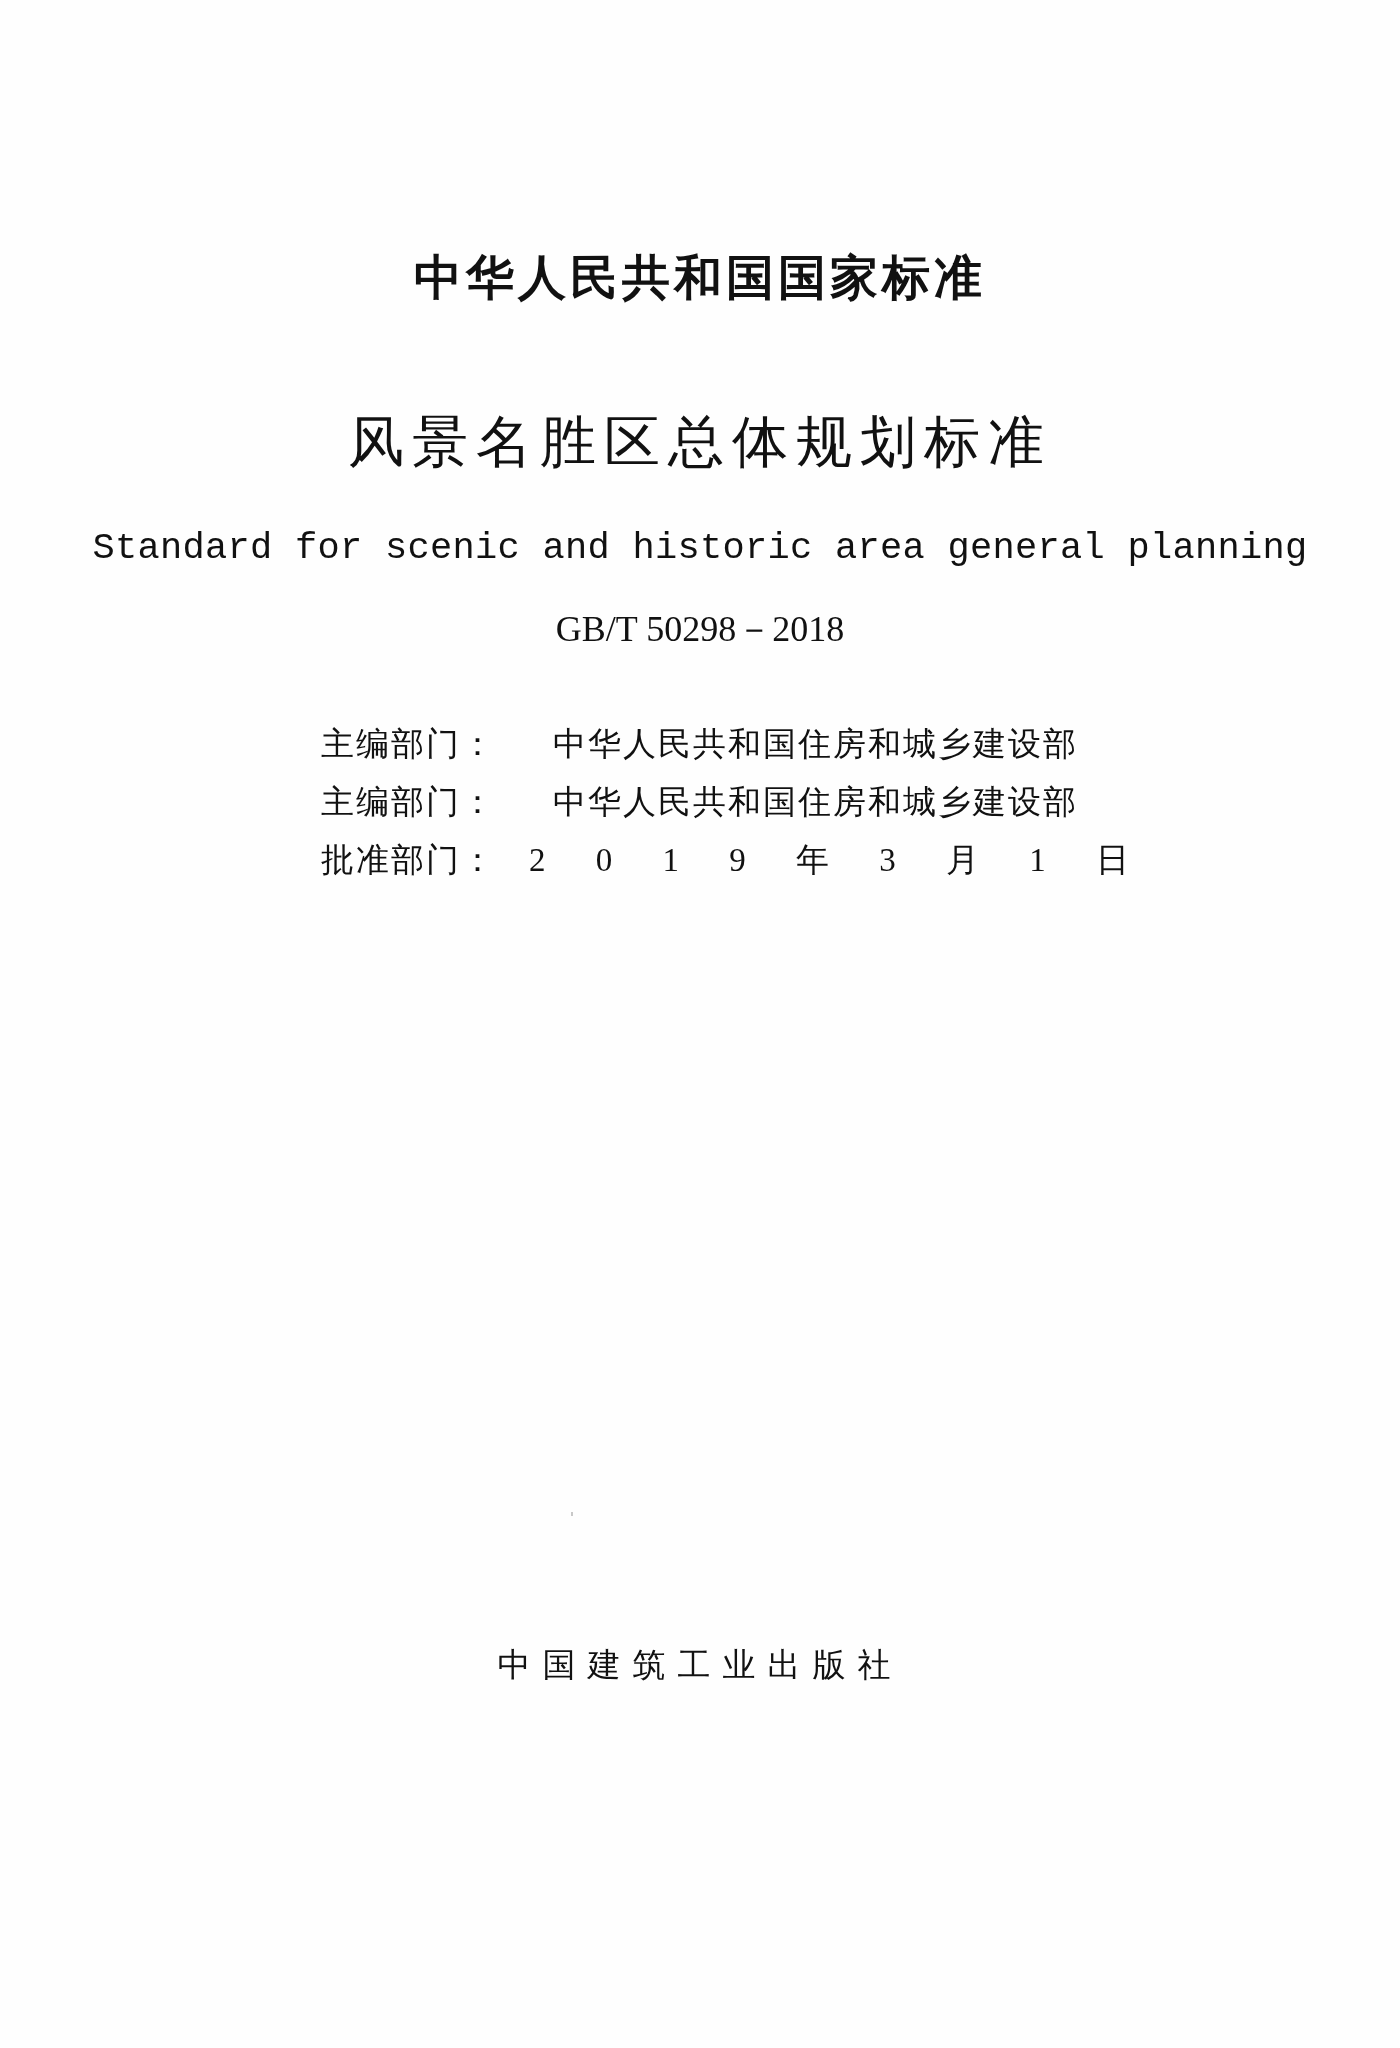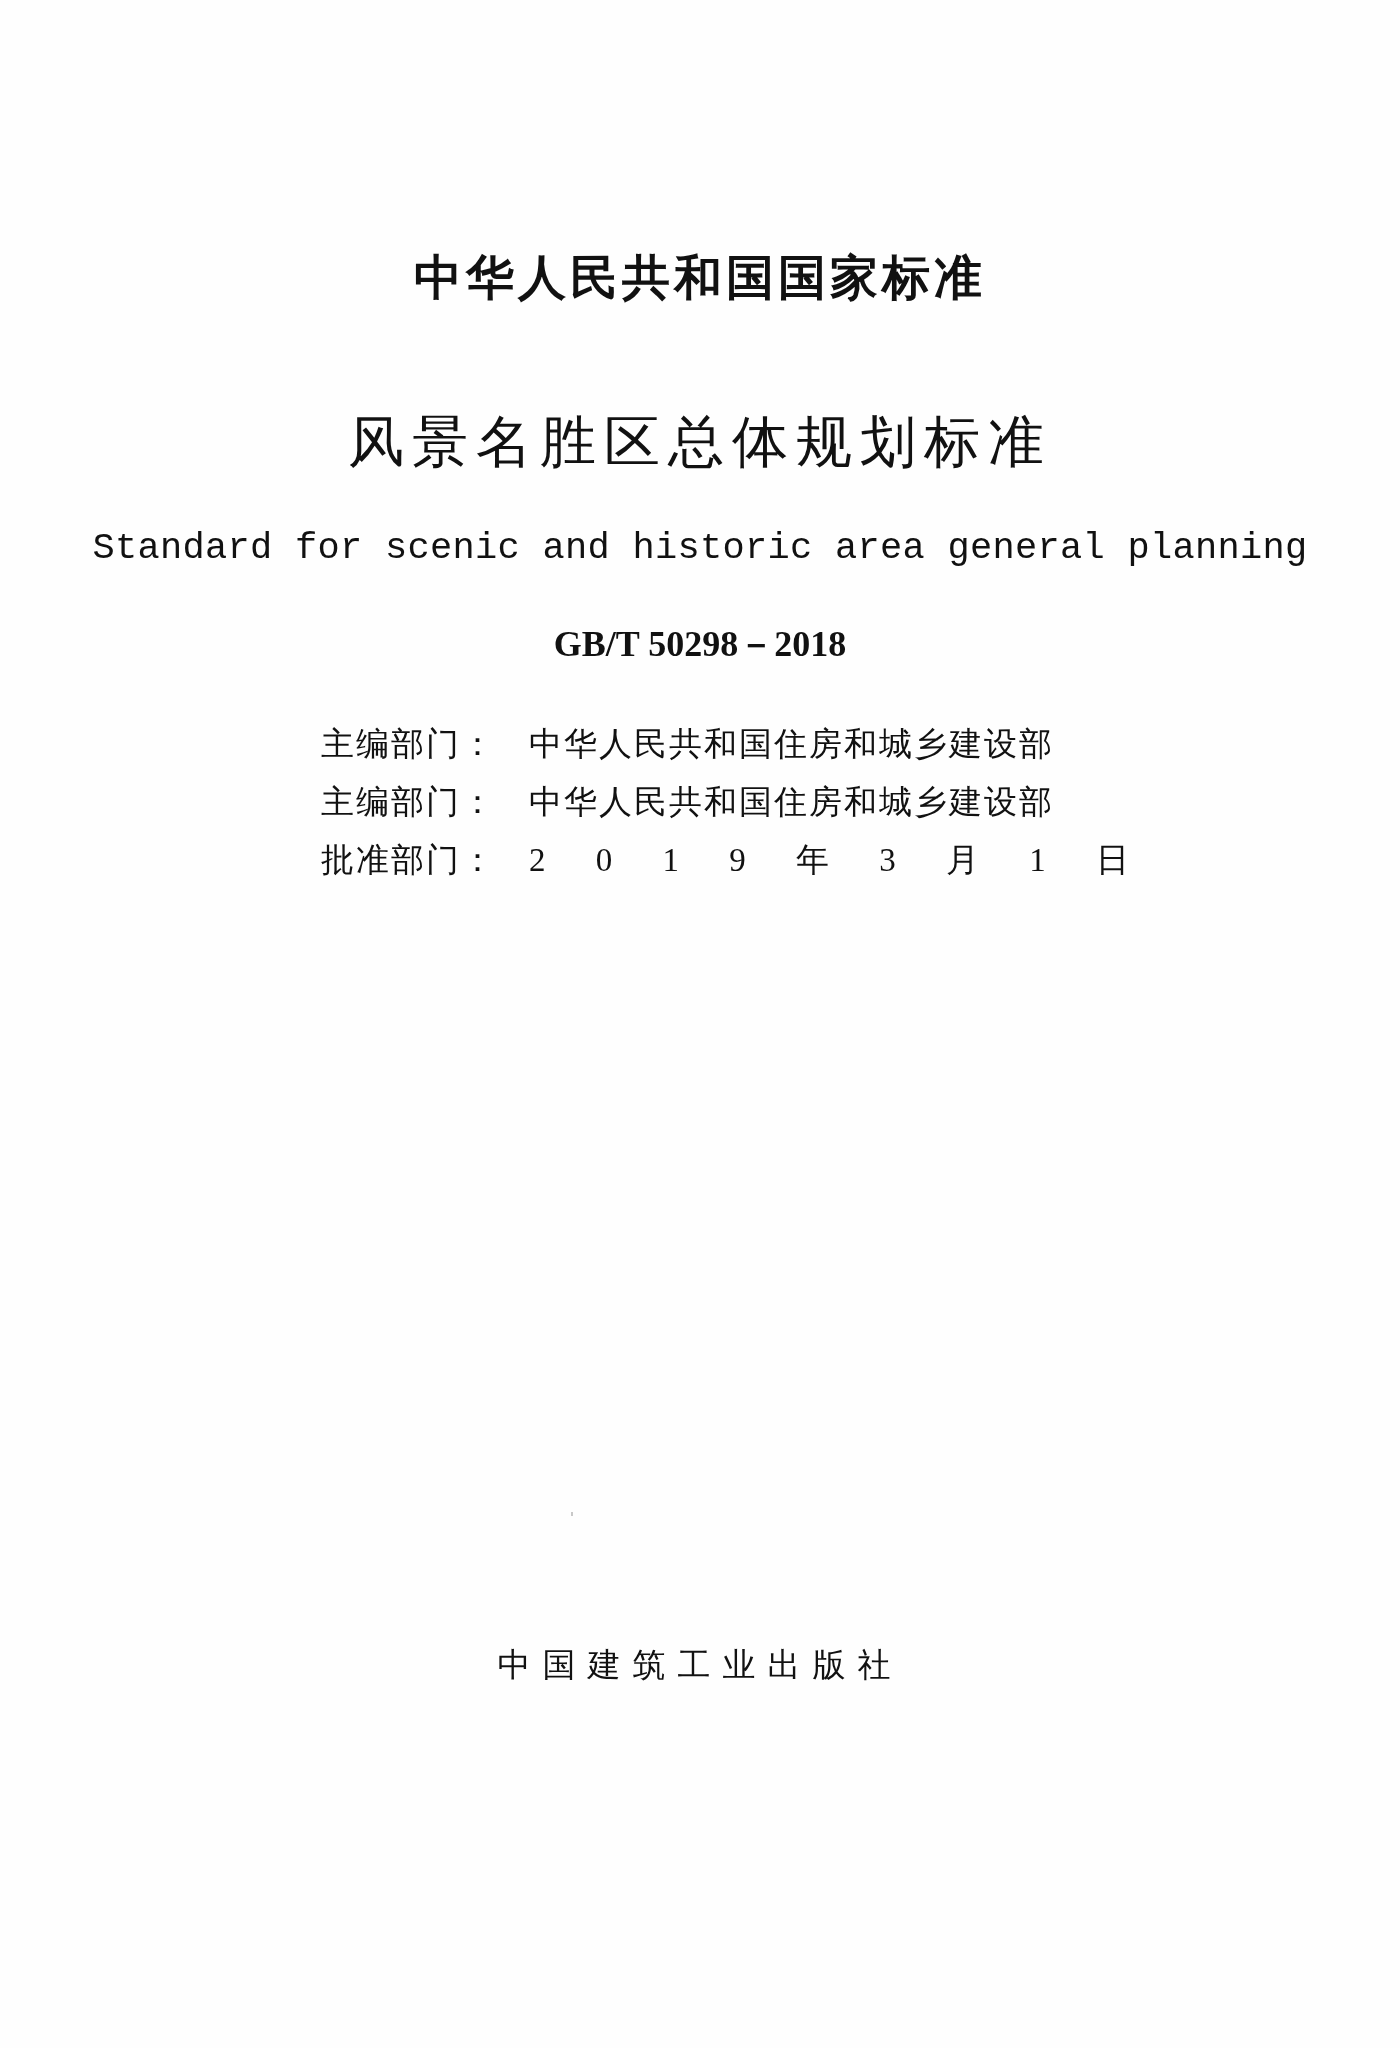--- a/index.html
+++ b/index.html
@@ -44,23 +44,23 @@
       line-height: 64px;
     }
     .title-en {
       top: 527px;
       font-family: Liberation Mono, monospace;
       font-size: 37px;
       line-height: 42px;
       letter-spacing: 0.3px;
     }
     .std-code {
-      top: 624px;
+      top: 609px;
       font-family: "Liberation Serif", serif;
-      font-weight: bold;
+      font-weight: normal;
       font-size: 36px;
       line-height: 40px;
     }
     .meta {
       position: absolute;
       left: 321px;
       width: 820px;
       font-family: "DejaVu Serif", serif;
       font-size: 33px;
       line-height: 40px;
@@ -78,20 +78,21 @@
     .meta-row.r2 { top: 58px; }
     .meta-row.r3 { top: 116px; }
     .meta-label {
       display: inline-block;
       width: 200px;
       letter-spacing: 2px;
     }
     .meta-value {
       display: inline-block;
       letter-spacing: 2px;
+      margin-left: 24px;
     }
     .date-value {
       display: flex;
       width: 600px;
       justify-content: space-between;
       font-family: "Liberation Serif", serif;
     }
     .date-value span.cn {
       font-family: "DejaVu Serif", serif;
     }

